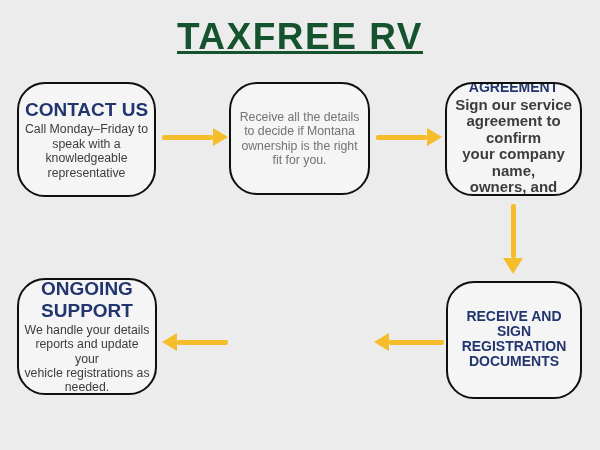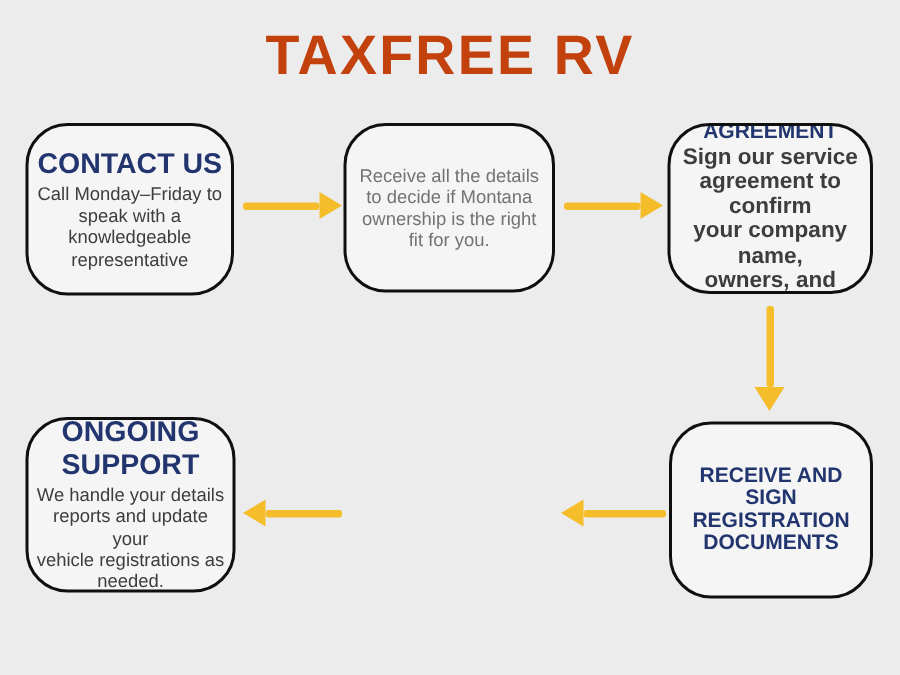--- a/index.html
+++ b/index.html
@@ -112,21 +112,21 @@
   .a2{left:376px;top:127px;width:66px;}
   .a3{left:502px;top:204px;height:70px;}
   .a4{left:374px;top:332px;width:70px;}
   .a5{left:162px;top:332px;width:66px;}
 </style>
 </head>
 <body>
 
 <div class="canvas" style="--gold: #f4bd29; background: rgb(236, 236, 236);">
 
-  <div class="title" style="color: #c2410c;">TAXFREE RV</div>
+  <div class="title" style="color: #14532d; text-decoration: underline;">TAXFREE RV</div>
 
   <div class="step-box box1" style="background: rgb(245, 245, 245); border-color: rgb(15, 15, 15);">
     <div class="step-heading" style="color: rgb(34, 53, 110);">CONTACT US</div>
     <div class="step-body" style="color: rgb(61, 61, 61);">Call Monday–Friday to
 speak with a
 knowledgeable
 representative</div>
   </div>
 
   <div class="arrow-h a1">

